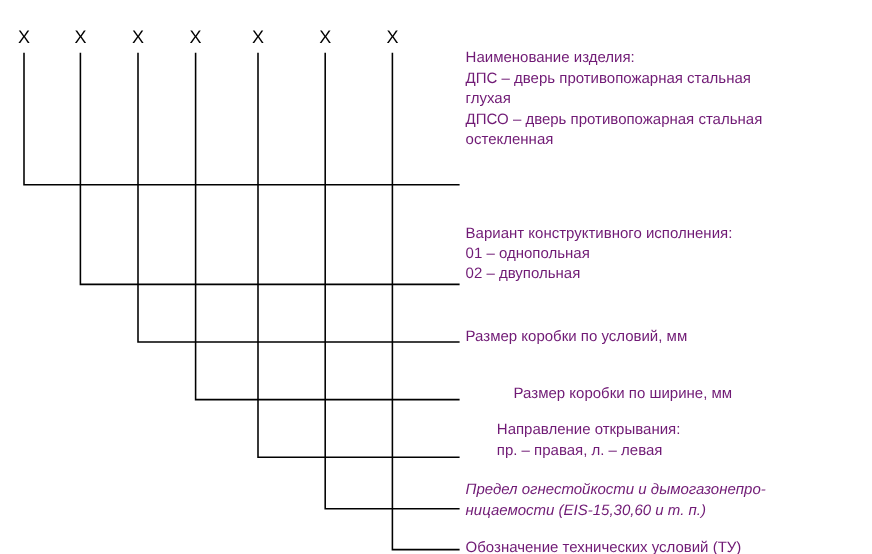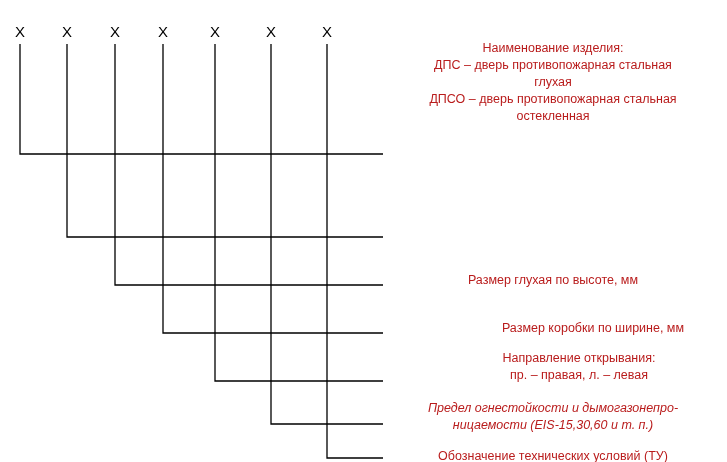--- a/index.html
+++ b/index.html
@@ -29,23 +29,22 @@
     line-height: 15px;
     color: #000000;
     text-align: center;
     width: 16px;
   }
   .desc-block {
     position: absolute;
     font-family: "Liberation Sans", sans-serif;
     font-size: 12.5px;
     line-height: 17px;
-    color: #b91c1c;
+    color: #701a75;
     white-space: pre-line;
-    text-align: center;
   }
   .leader {
     stroke: #000000;
     stroke-width: 1.3;
     fill: none;
   }
 </style>
 </head>
 <body>
 
@@ -74,21 +73,24 @@
   <span class="x-label" style="left:155px; top:24px;">X</span>
   <span class="x-label" style="left:207px; top:24px;">X</span>
   <span class="x-label" style="left:263px; top:24px;">X</span>
   <span class="x-label" style="left:319px; top:24px;">X</span>
 
   <div class="desc-block" style="left:388px; top:40px; width:330px;">Наименование изделия:
 ДПС – дверь противопожарная стальная
 глухая
 ДПСО – дверь противопожарная стальная
 остекленная</div>
-  <div class="desc-block" style="left:388px; top:272px; width:330px;">Размер глухая по высоте, мм</div>
+  <div class="desc-block" style="left:388px; top:186px; width:330px;">Вариант конструктивного исполнения:
+01 – однопольная
+02 – двупольная</div>
+  <div class="desc-block" style="left:388px; top:272px; width:330px;">Размер коробки по условий, мм</div>
   <div class="desc-block" style="left:388px; top:320px; width:330px;margin-left:40px;">Размер коробки по ширине, мм</div>
   <div class="desc-block" style="left:388px; top:350px; width:330px;margin-left:26px;">Направление открывания:
 пр. – правая, л. – левая</div>
   <div class="desc-block" style="left:388px; top:400px; width:330px;font-style:italic;">Предел огнестойкости и дымогазонепро-
 ницаемости (EIS-15,30,60 и т. п.)</div>
   <div class="desc-block" style="left:388px; top:448px; width:330px;">Обозначение технических условий (ТУ)</div>
 
 </div>
 
 </body></html>

